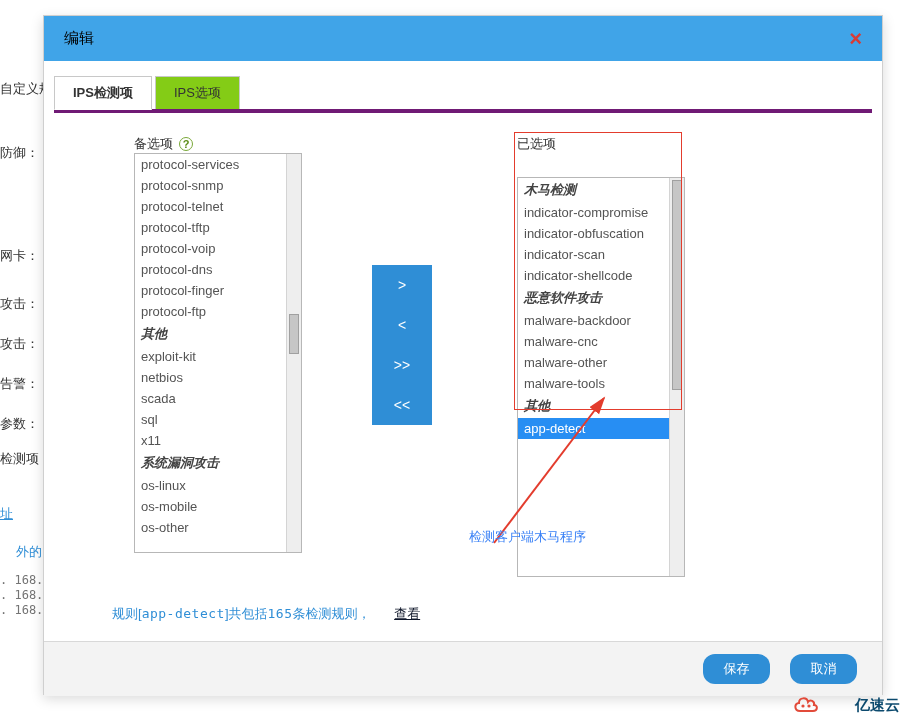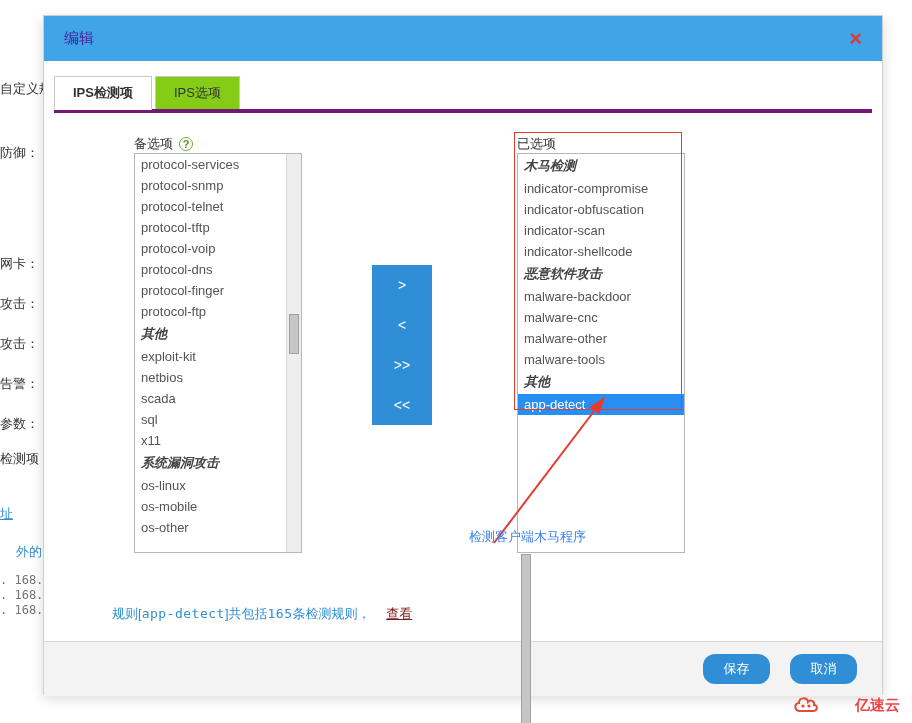--- a/index.html
+++ b/index.html
@@ -43,21 +43,21 @@
     }
     .modal-header {
       height: 45px;
       background: #40a4e8;
       display: flex;
       align-items: center;
       justify-content: space-between;
       padding: 0 20px;
     }
     .modal-title {
-      color: #4c1d95;
+      color: #000000;
       font-size: 15px;
     }
     .modal-close {
       color: #d93b35;
       font-size: 22px;
       font-weight: bold;
       cursor: pointer;
     }
     .modal-body {
       padding: 15px 10px 0 10px;
@@ -119,21 +119,20 @@
       font-weight: bold;
     }
     .listbox-wrap {
       width: 168px;
       height: 400px;
       border: 1px solid #b7b7b7;
       display: flex;
     }
     .listbox-wrap.highlight-outer {
       height: 400px;
-      flex-direction: column;
     }
     .listbox {
       flex: 1;
       overflow: hidden;
       font-size: 13px;
       color: #545454;
     }
     .list-item {
       padding: 3px 6px;
       white-space: nowrap;
@@ -190,21 +189,21 @@
       font-size: 13px;
     }
     .rule-line {
       position: absolute;
       left: 58px;
       bottom: 20px;
       font-size: 13px;
       color: #2f8ed6;
     }
     .rule-line .rname { font-family: monospace; letter-spacing: 0.5px; }
-    .rule-line .link { text-decoration: underline; cursor: pointer; color: #7f1d1d; margin-left: 12px; }
+    .rule-line .link { text-decoration: underline; cursor: pointer; color: #0f172a; margin-left: 20px; }
     
     .modal-footer {
       height: 55px;
       background: #f3f3f3;
       border-top: 1px solid #d8d8d8;
       display: flex;
       align-items: center;
       justify-content: flex-end;
       padding-right: 25px;
       gap: 20px;
@@ -223,38 +222,38 @@
     }
     
     .watermark {
       position: absolute;
       right: 12px;
       bottom: 6px;
       display: flex;
       align-items: center;
       font-size: 15px;
       font-weight: bold;
-      color: #ef4444;
+      color: #0c4a6e;
       gap: 32px;
     }
     .watermark .logo {
       color: #e24b3a;
       font-size: 22px;
       margin-right: 4px;
       line-height: 1;
     }
-    .selected-col{ position: relative;}
+    .selected-col{ position: relative; gap: 24px;}
     .sel-highlight-border{ position: absolute; top:-3px; left:-3px; width:168px; height:278px; border:1px solid #e33c2d; pointer-events:none;}
   </style>
 </head>
 <body>
 
 <div class="bg-label" style="left:0;top:80px;">自定义规</div>
 <div class="bg-label" style="left:0;top:144px;">防御：</div>
-<div class="bg-label" style="left:0;top:255px;">网卡：</div>
+<div class="bg-label" style="left:0;top:247px;">网卡：</div>
 <div class="bg-label" style="left:0;top:295px;">攻击：</div>
 <div class="bg-label" style="left:0;top:335px;">攻击：</div>
 <div class="bg-label" style="left:0;top:375px;">告警：</div>
 <div class="bg-label" style="left:0;top:415px;">参数：</div>
 <div class="bg-label" style="left:0;top:450px;">检测项：</div>
 <div class="bg-link" style="left:0;top:505px;text-decoration:underline;">址</div>
 <div class="bg-link" style="left:16px;top:543px;color:#2f8ed6;">外的IP</div>
 <div class="bg-code" style="left:0;top:573px;">. 168. 1</div>
 <div class="bg-code" style="left:0;top:588px;">. 168. 1</div>
 <div class="bg-code" style="left:0;top:603px;">. 168. 1</div>

